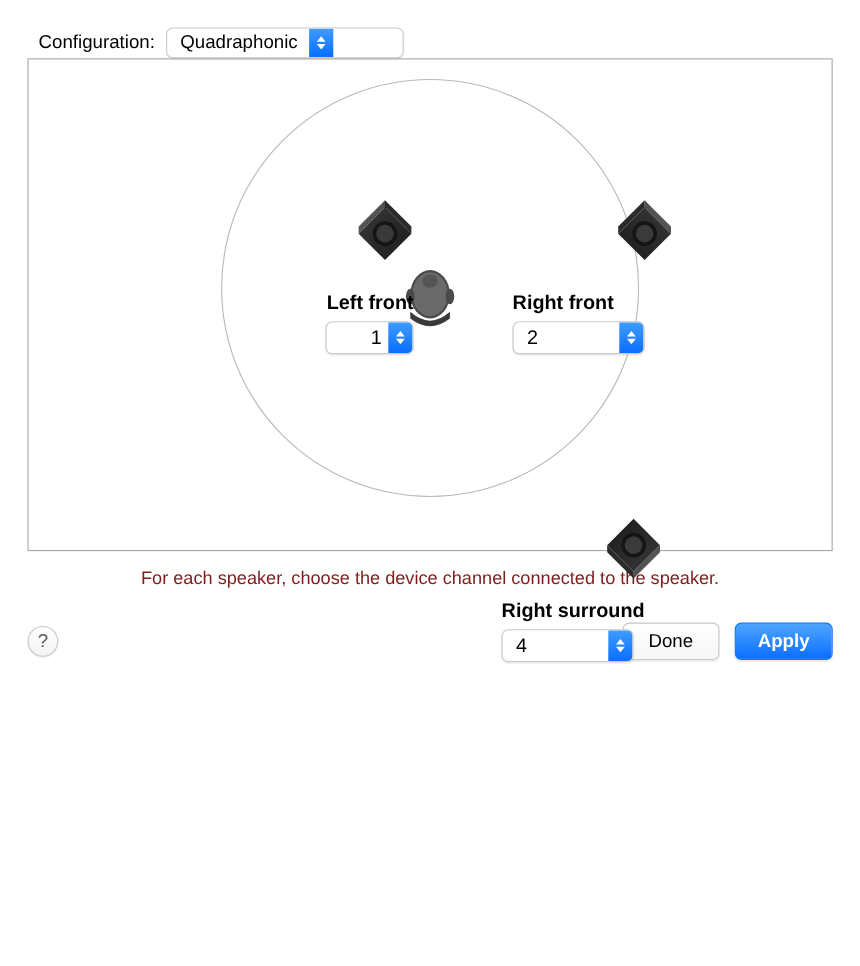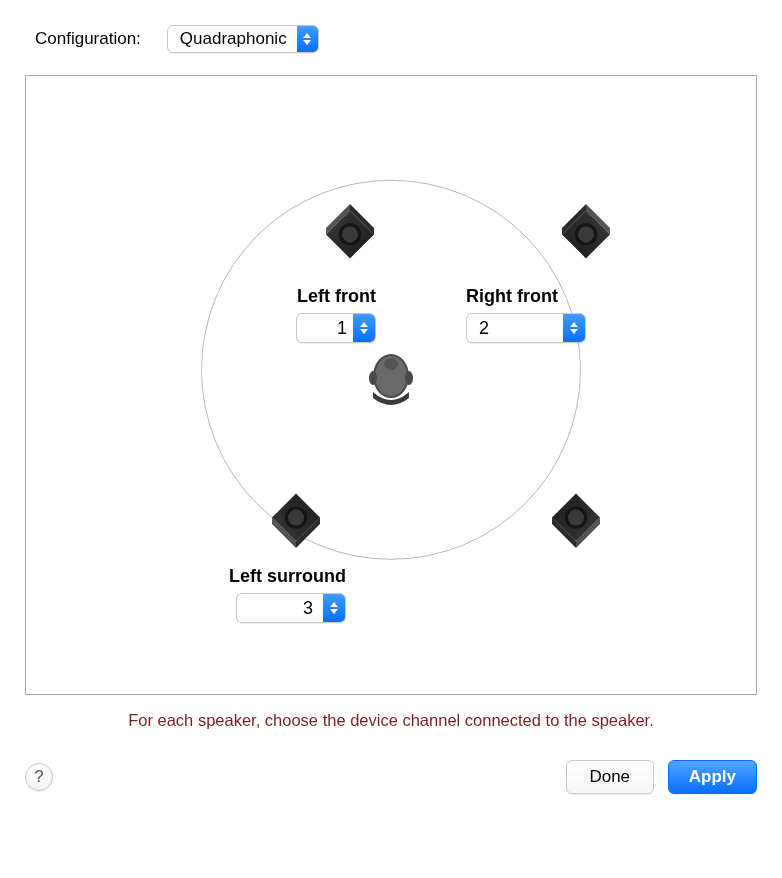--- a/index.html
+++ b/index.html
@@ -11,22 +11,21 @@
     font-family: -apple-system, "Helvetica Neue", Helvetica, Arial, sans-serif;
     font-size: 16px;
     color: #000;
     background: #fff;
   }
 
   
   .config-row {
     display: flex;
     align-items: center;
-    gap: 26px;
-    margin-bottom: 22px;
+    gap: 10px;
     padding-left: 10px;
   }
   .config-label {
     font-size: 17px;
   }
 
   
   .popup-btn {
     display: inline-flex;
     align-items: stretch;
@@ -84,21 +83,21 @@
   }
   .channel-select-wide .txt {
     flex: 1;
     justify-content: flex-start;
     font-size: 18px;
   }
 
   
   .frame {
     border: 1px solid #a7a7a7;
-    height: 620px;
+    height: 448px;
     position: relative;
   }
 
   .circle {
     position: absolute;
     width: 380px;
     height: 380px;
     border: 1px solid #b8b8b8;
     border-radius: 50%;
     left: 50%;
@@ -230,21 +229,21 @@
       <ellipse cx="30" cy="22" rx="7" ry="6" fill="#555"></ellipse>
       <ellipse cx="12" cy="36" rx="4" ry="7" fill="#4a4a4a"></ellipse>
       <ellipse cx="48" cy="36" rx="4" ry="7" fill="#4a4a4a"></ellipse>
       <path d="M12,50 Q30,66 48,50 L48,56 Q30,70 12,56 Z" fill="#3a3a3a"></path>
     </g>
   </defs>
 </svg>
 
 <div class="config-row">
   <span class="config-label">Configuration:</span>
-  <div class="popup-btn" style="width:152px">
+  <div class="popup-btn" style="width:216px">
     <span class="txt">Quadraphonic</span>
     <span class="stepper">
       <span class="arrow-up"></span>
         <span class="arrow-down"></span>
     </span>
   </div>
 </div>
 
 <div class="frame">
   <div class="circle"></div>
@@ -280,41 +279,36 @@
       <div class="popup-btn channel-select-wide">
         <span class="txt">2</span>
         <span class="stepper">
             <span class="arrow-up"></span>
             <span class="arrow-down"></span>
           </span>
       </div>
     </div>
   </div>
 
-  <div class="speaker-group sg-ls">
-    <svg class="speaker-icon" viewBox="0 0 100 80" style="transform:scaleY(-1)">
+
+  <div class="speaker-group sg-rs">
+    <svg class="speaker-icon" viewBox="0 0 100 80" style="transform:scale(-1,-1)">
         <use href="#speakerShape"></use>
       </svg>
     <div class="label-row">
-      <span class="speaker-label">Left surround</span>
-      <div class="popup-btn channel-select-wide" style="width:110px">
-        <span class="txt" style="justify-content:flex-end">3</span>
+      <span class="speaker-label">Right surround</span>
+      <div class="popup-btn channel-select-wide">
+        <span class="txt">4</span>
         <span class="stepper">
             <span class="arrow-up"></span>
             <span class="arrow-down"></span>
           </span>
       </div>
     </div>
   </div>
-
-  <div class="speaker-group sg-rs">
-    <svg class="speaker-icon" viewBox="0 0 100 80" style="transform:scale(-1,-1)">
-        <use href="#speakerShape"></use>
-      </svg>
-  </div>
 </div>
 
 <div class="instructions">
   <div>For each speaker, choose the device channel connected to the speaker.</div>
 </div>
 
 <div class="bottom-row">
   <div class="help-btn">
     <span>?</span>
   </div>

